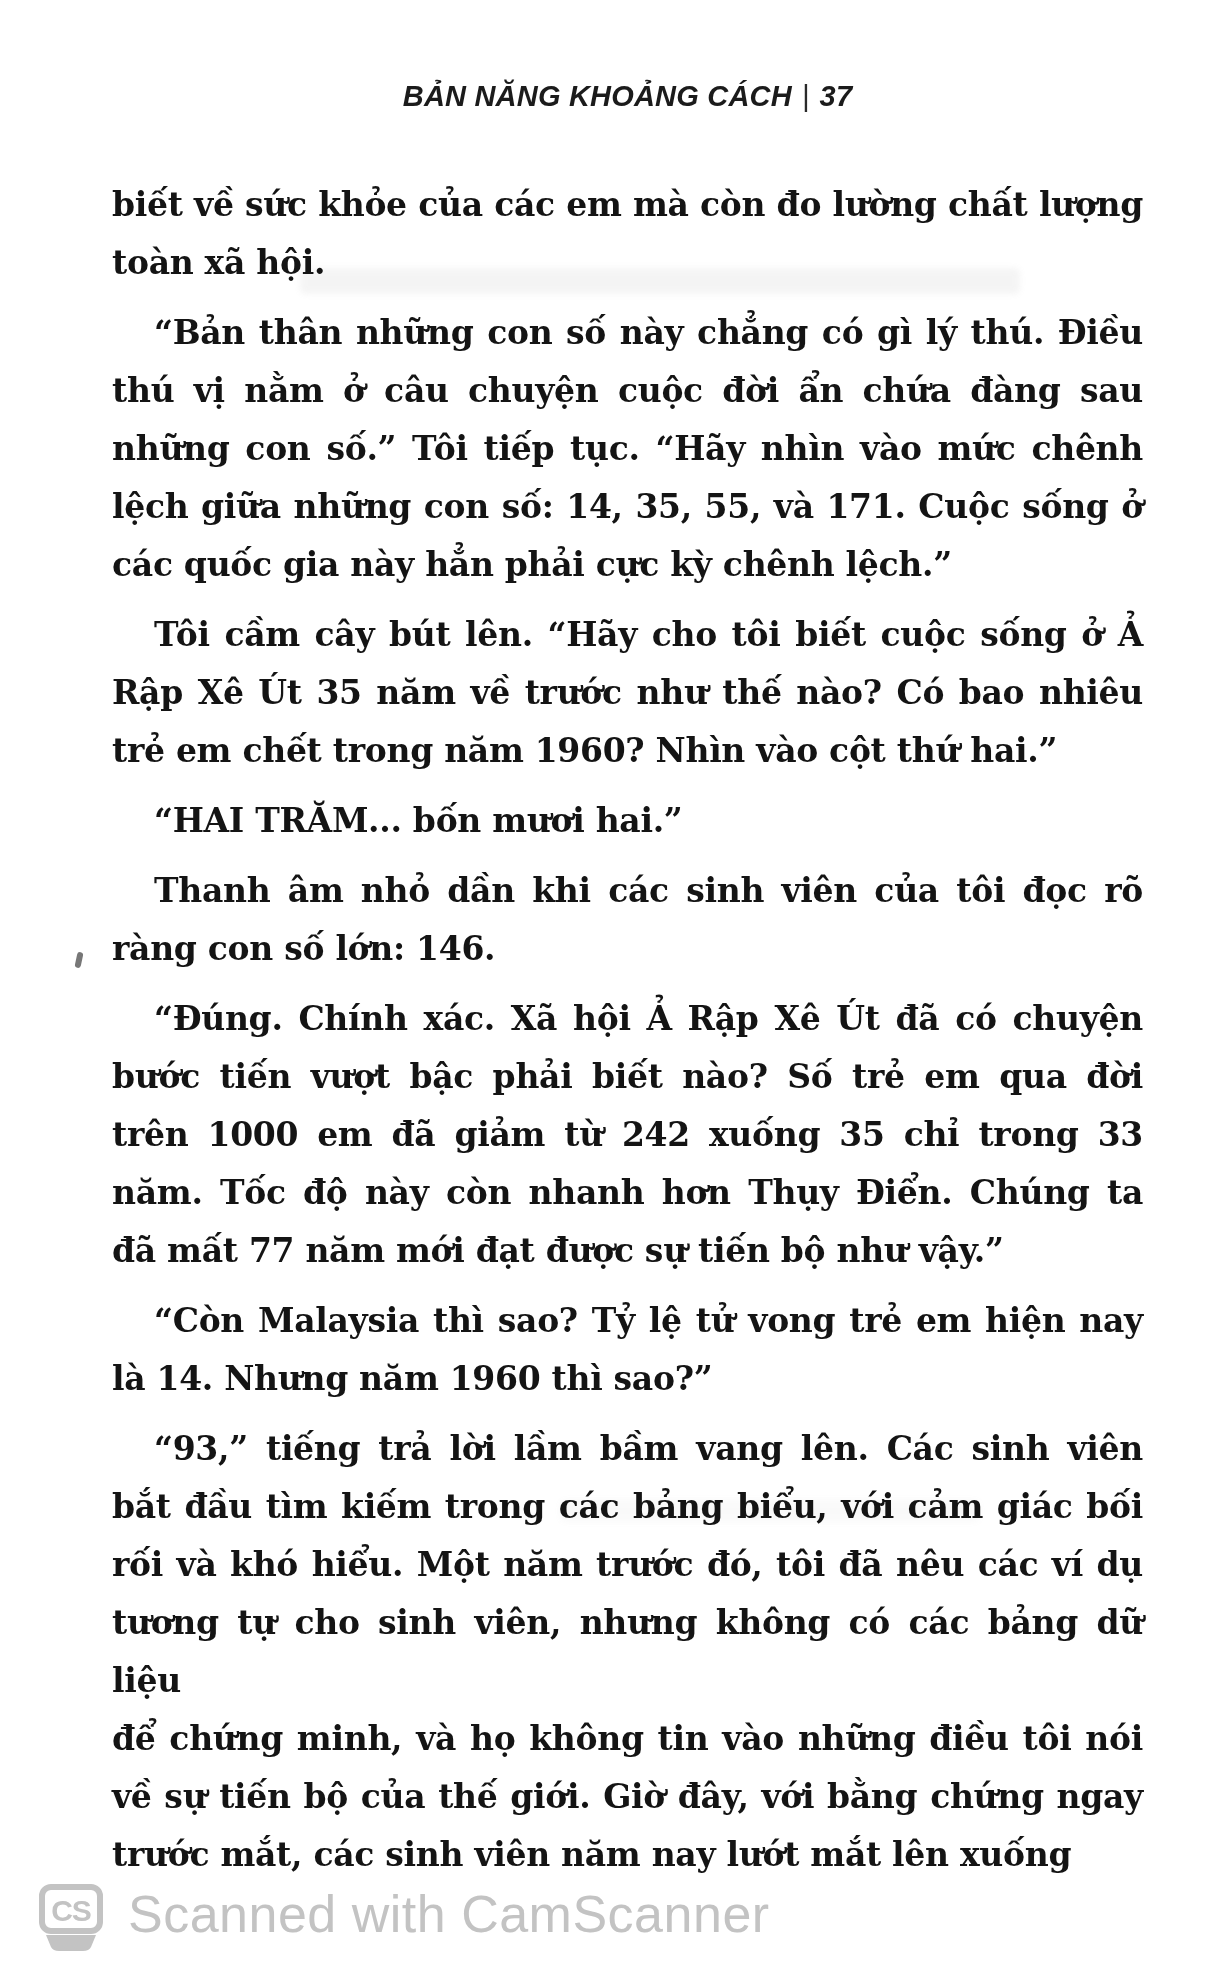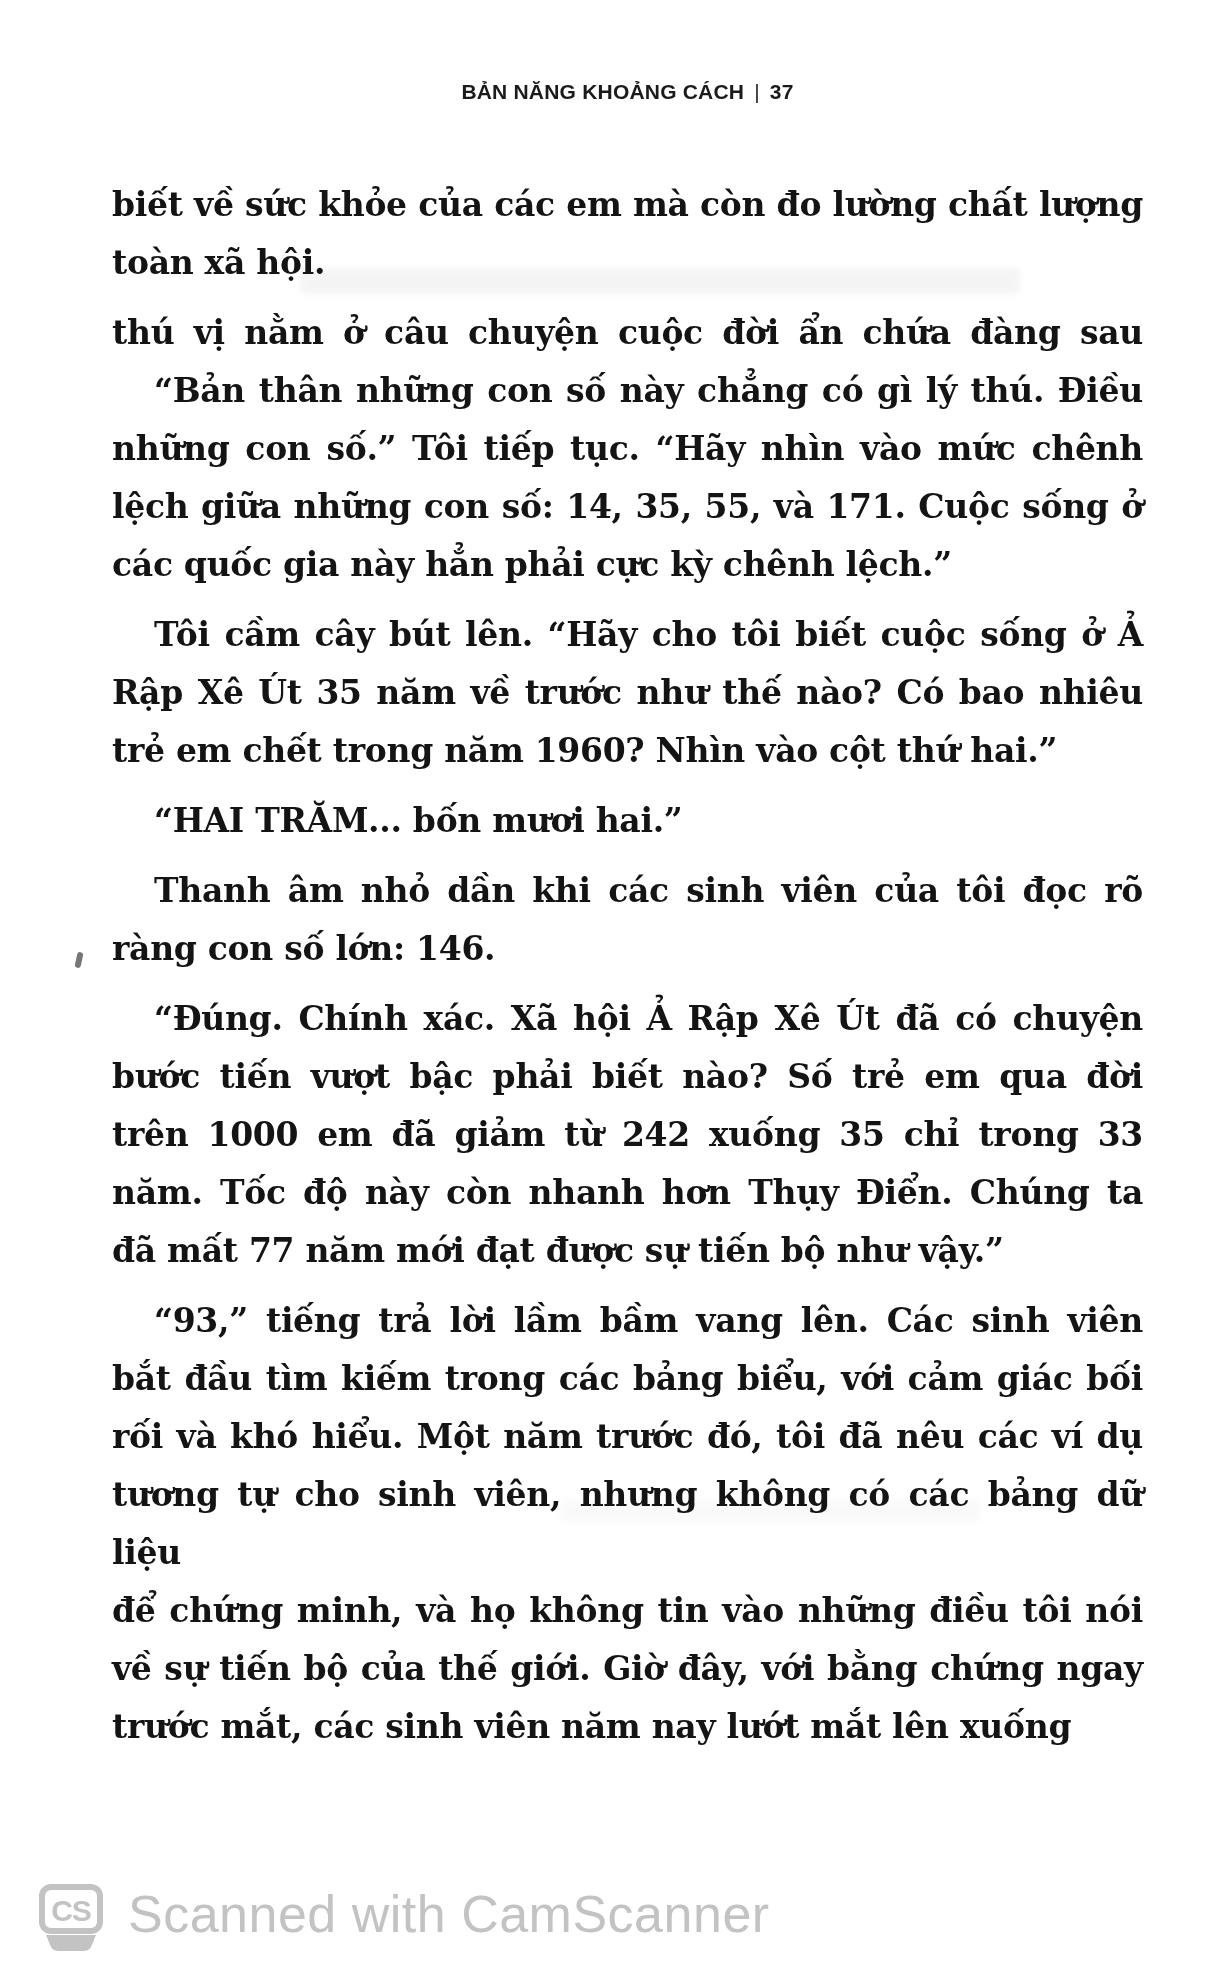--- a/index.html
+++ b/index.html
@@ -11,24 +11,25 @@
     font-family: "DejaVu Serif", serif;
   }
   .page { position: absolute; inset: 0; background: #ffffff; }
 
   .page-header {
     position: absolute;
     left: 112px; width: 1031px; top: 80px;
     text-align: center;
     font-family: "Liberation Sans", sans-serif;
     font-weight: 700;
-    font-size: 21px;
+    font-size: 29px;
     letter-spacing: 0.2px;
     color: #1b1b1b;
     white-space: nowrap;
+    font-style: italic;
   }
   .page-header .sep { padding: 0 10px; font-weight: 400; color: #2a2a2a; }
 
   .content {
     position: absolute;
     left: 112px; top: 176px; width: 1031px;
     color: #141414;
     font-weight: 700;
     font-size: 33px;
     letter-spacing: -0.3px;
@@ -90,22 +91,22 @@
   <div class="mark-comma"></div>
 
   <div class="content">
 
     <div class="para">
       <div class="line">biết về sức khỏe của các em mà còn đo lường chất lượng</div>
       <div class="line last">toàn xã hội.</div>
     </div>
 
     <div class="para">
+      <div class="line ind">“Bản thân những con số này chẳng có gì lý thú. Điều</div>
       <div class="line">thú vị nằm ở câu chuyện cuộc đời ẩn chứa đàng sau</div>
-      <div class="line ind">“Bản thân những con số này chẳng có gì lý thú. Điều</div>
       <div class="line">những con số.” Tôi tiếp tục. “Hãy nhìn vào mức chênh</div>
       <div class="line">lệch giữa những con số: 14, 35, 55, và 171. Cuộc sống ở</div>
       <div class="line last">các quốc gia này hẳn phải cực kỳ chênh lệch.”</div>
     </div>
 
     <div class="para">
       <div class="line ind">Tôi cầm cây bút lên. “Hãy cho tôi biết cuộc sống ở Ả</div>
       <div class="line">Rập Xê Út 35 năm về trước như thế nào? Có bao nhiêu</div>
       <div class="line last">trẻ em chết trong năm 1960? Nhìn vào cột thứ hai.”</div>
     </div>
@@ -120,20 +121,24 @@
     </div>
 
     <div class="para">
       <div class="line ind">“Đúng. Chính xác. Xã hội Ả Rập Xê Út đã có chuyện</div>
       <div class="line">bước tiến vượt bậc phải biết nào? Số trẻ em qua đời</div>
       <div class="line">trên 1000 em đã giảm từ 242 xuống 35 chỉ trong 33</div>
       <div class="line">năm. Tốc độ này còn nhanh hơn Thụy Điển. Chúng ta</div>
       <div class="line last">đã mất 77 năm mới đạt được sự tiến bộ như vậy.”</div>
     </div>
 
+    <div class="para">
+      <div class="line ind">“Còn Malaysia thì sao? Tỷ lệ tử vong trẻ em hiện nay</div>
+      <div class="line last">là 14. Nhưng năm 1960 thì sao?”</div>
+    </div>
 
     <div class="para">
       <div class="line ind">“93,” tiếng trả lời lầm bầm vang lên. Các sinh viên</div>
       <div class="line">bắt đầu tìm kiếm trong các bảng biểu, với cảm giác bối</div>
       <div class="line">rối và khó hiểu. Một năm trước đó, tôi đã nêu các ví dụ</div>
       <div class="line">tương tự cho sinh viên, nhưng không có các bảng dữ liệu</div>
       <div class="line">để chứng minh, và họ không tin vào những điều tôi nói</div>
       <div class="line">về sự tiến bộ của thế giới. Giờ đây, với bằng chứng ngay</div>
       <div class="line last">trước mắt, các sinh viên năm nay lướt mắt lên xuống</div>
     </div>

